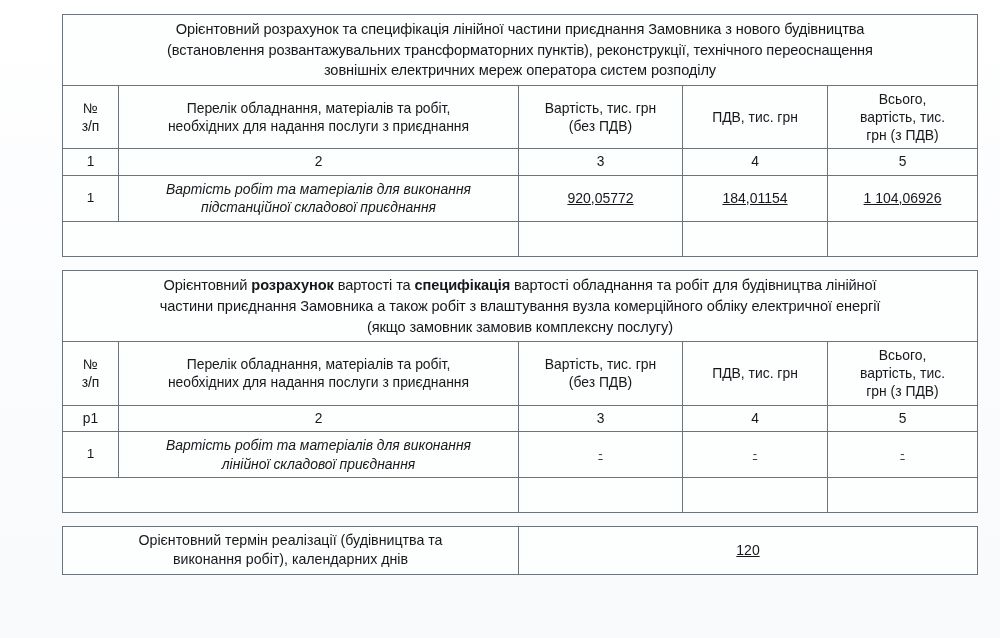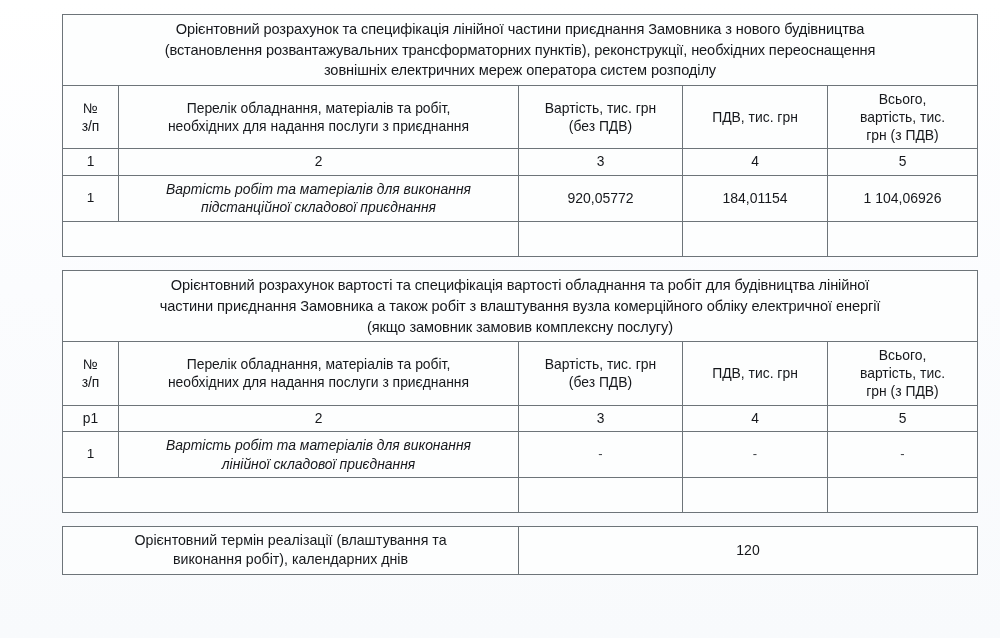--- a/index.html
+++ b/index.html
@@ -80,20 +80,21 @@
     font-style: italic;
     font-size: 13.9px;
     line-height: 1.35;
     padding: 7px 10px;
     margin-left: 8px;
   }
 
   .val {
     font-size: 14px;
     white-space: nowrap;
+    text-decoration: underline;
   }
 
   .dash {
     font-size: 13px;
     color: #3a3d42;
   }
 
   .spacer td {
     height: 26px;
     border-left: 1px solid #6d7479;
@@ -111,42 +112,42 @@
     font-size: 14.2px;
     line-height: 1.35;
   }
 
   .total-label {
     font-weight: bold;
     font-size: 14.4px;
     padding: 5px 8px;
   }
 
-  b.em { font-weight: normal; }
+  b.em { font-weight: bold; }
 </style>
 </head>
 <body>
 
 <div class="scan-tint"></div>
 
 <div class="sheet">
 
   <table class="doc">
     <colgroup>
       <col class="c1">
         <col class="c2">
         <col class="c3">
         <col class="c4">
         <col class="c5">
     </colgroup>
     <tbody>
       <tr>
         <td class="title-cell" colspan="5">
           <div>Орієнтовний розрахунок та специфікація лінійної частини приєднання Замовника з нового будівництва</div>
-          <div>(встановлення розвантажувальних трансформаторних пунктів), реконструкції, необхідних переоснащення</div>
+          <div>(встановлення розвантажувальних трансформаторних пунктів), реконструкції, технічного переоснащення</div>
           <div>зовнішніх електричних мереж оператора систем розподілу</div>
         </td>
       </tr>
       <tr class="hdrrow">
         <td class="hdr">
           <div>№</div>
           <div>з/п</div>
         </td>
         <td class="hdr">
           <div>Перелік обладнання, матеріалів та робіт,</div>
@@ -263,21 +264,21 @@
     <colgroup>
       <col class="c1">
         <col class="c2">
         <col class="c3">
         <col class="c4">
         <col class="c5">
     </colgroup>
     <tbody>
       <tr>
         <td class="term-cell" colspan="2">
-          <div>Орієнтовний термін реалізації (влаштування та</div>
+          <div>Орієнтовний термін реалізації (будівництва та</div>
           <div>виконання робіт), календарних днів</div>
         </td>
         <td class="val" colspan="3">120</td>
       </tr>
     </tbody>
   </table>
 
 </div>
 
 </body></html>

